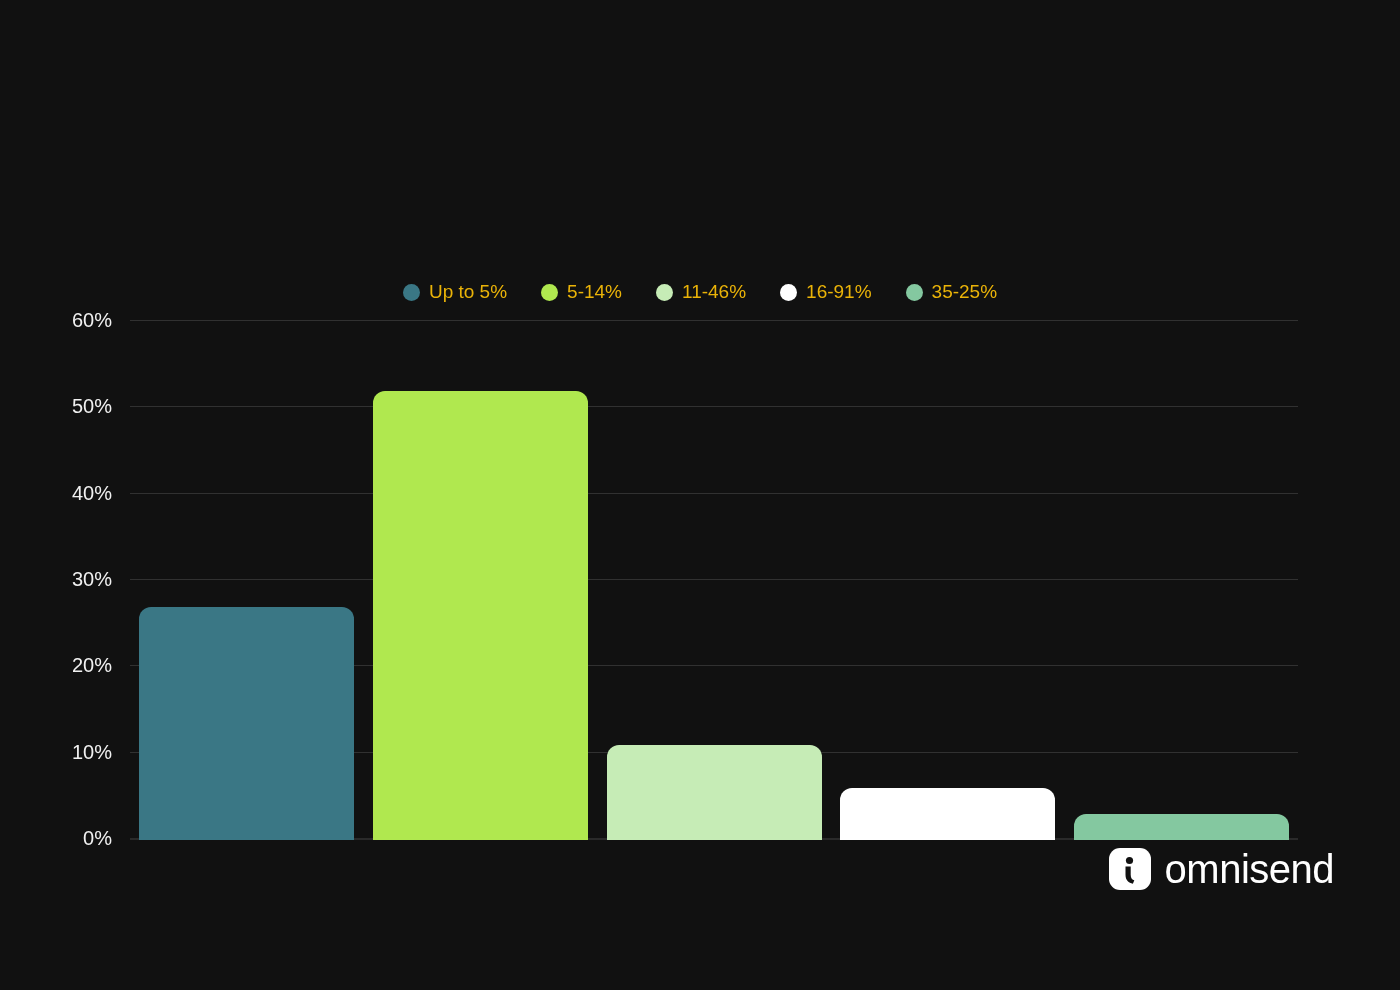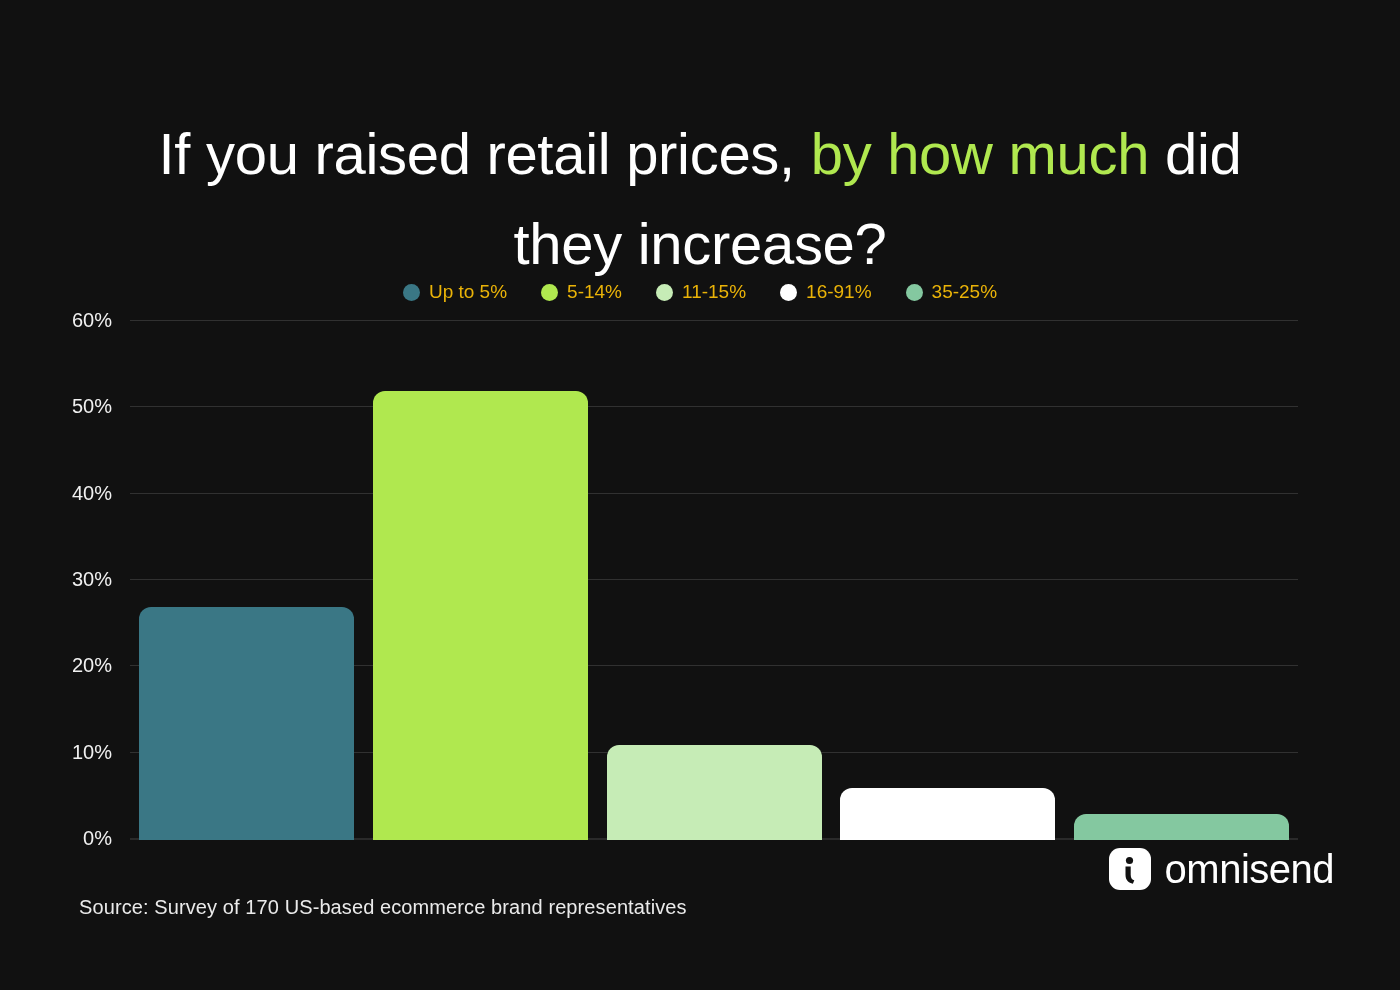--- a/index.html
+++ b/index.html
@@ -134,36 +134,33 @@
     color: #ffffff;
     letter-spacing: -0.5px;
     line-height: 1;
   }
 </style>
 </head>
 <body>
 
 <div id="page">
 
-  <h1 class="title">
-    <span>If you raised retail prices, </span><span class="accent">by how much</span><span> did they increase?</span>
-  </h1>
 
   <div class="legend" id="legend">
       <div class="legend-item">
         <span class="legend-dot" style="background: rgb(58, 119, 133);"></span>
         <span>Up to 5%</span>
       </div>
       <div class="legend-item">
         <span class="legend-dot" style="background: rgb(176, 232, 79);"></span>
         <span>5-14%</span>
       </div>
       <div class="legend-item">
         <span class="legend-dot" style="background: rgb(198, 236, 182);"></span>
-        <span>11-15%</span>
+        <span>11-46%</span>
       </div>
       <div class="legend-item">
         <span class="legend-dot" style="background: rgb(255, 255, 255);"></span>
         <span>16-91%</span>
       </div>
       <div class="legend-item">
         <span class="legend-dot" style="background: rgb(132, 200, 160);"></span>
         <span>35-25%</span>
       </div>
     </div>
@@ -183,21 +180,20 @@
       <div class="ytick" style="top: 86.3333px;">50%</div>
       <div class="gridline" style="top: 0px;"></div>
       <div class="ytick" style="top: 0px;">60%</div>
       <div class="bar" title="Up to 5%: 27%" style="left: 9px; width: 215px; height: 233.1px; background: rgb(58, 119, 133);"></div>
       <div class="bar" title="5-10%: 52%" style="left: 243px; width: 215px; height: 448.933px; background: rgb(176, 232, 79);"></div>
       <div class="bar" title="11-15%: 11%" style="left: 477px; width: 215px; height: 94.9667px; background: rgb(198, 236, 182);"></div>
       <div class="bar" title="16-20%: 6%" style="left: 710px; width: 215px; height: 51.8px; background: rgb(255, 255, 255);"></div>
       <div class="bar" title="21-25%: 3%" style="left: 944px; width: 215px; height: 25.9px; background: rgb(132, 200, 160);"></div>
     </div>
 
-  <div class="source">Source: Survey of 170 US-based ecommerce brand representatives</div>
 
   <div class="brand">
     <span class="brand-mark">
       <svg width="42" height="42" viewBox="0 0 42 42" aria-hidden="true">
         <circle cx="20.5" cy="12.5" r="3.6" fill="#111111"></circle>
         <path d="M16.5 18.5 h5.2 a0 0 0 0 1 0 0 v8.2 c0 3.6 1.6 5.0 3.6 5.6 l-1.4 3.4 c-4.2 -1.0 -7.4 -3.4 -7.4 -9.0 z" fill="#111111"></path>
       </svg>
     </span>
     <span class="brand-name">omnisend</span>
   </div>

